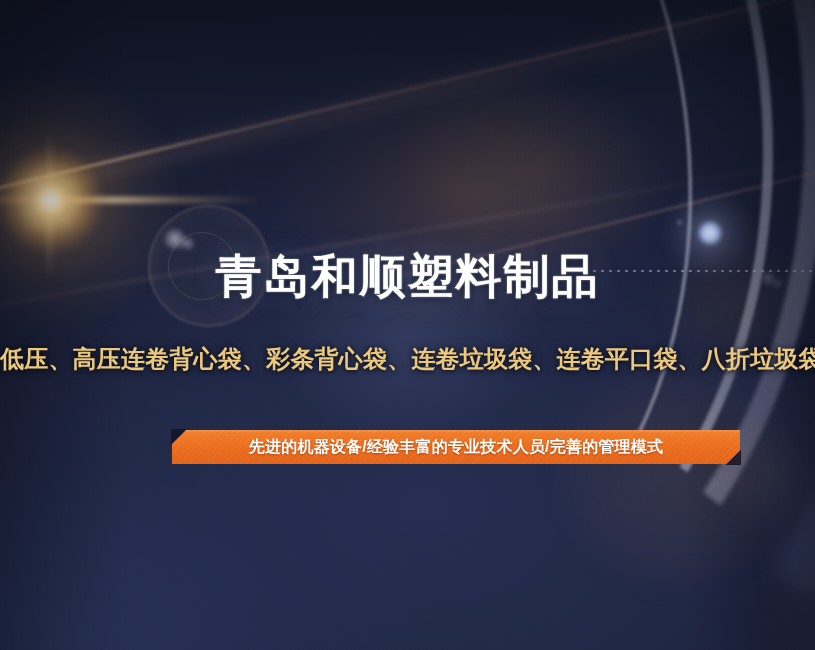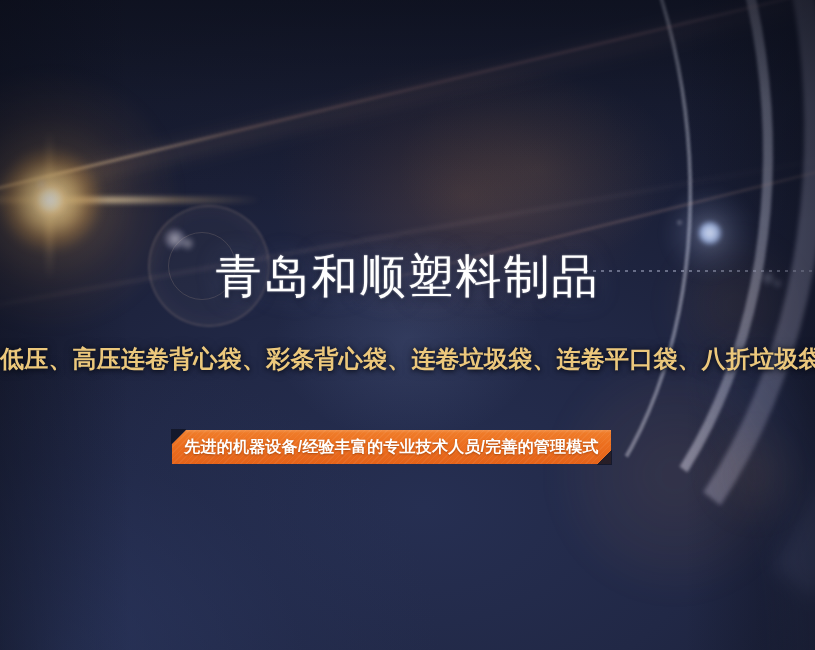--- a/index.html
+++ b/index.html
@@ -383,21 +383,21 @@
   }
 
   .headline {
     position: absolute;
     top: 248px;
     left: 0;
     width: 815px;
     text-align: center;
     font-size: 46px;
     line-height: 56px;
-    font-weight: 400;
+    font-weight: 700;
     letter-spacing: 2px;
     color: #ffffff;
     text-shadow:
       0 0 2px rgba(255,255,255,0.55),
       0 2px 10px rgba(10,14,30,0.85),
       0 0 26px rgba(150,170,230,0.35);
     white-space: nowrap;
   }
 
   .subhead {
@@ -414,21 +414,21 @@
     white-space: nowrap;
   }
   .subhead.line1 { top: 340px; }
   .subhead.line2 { top: 378px; }
 
   
   .ribbon-wrap {
     position: absolute;
     left: 172px;
     top: 430px;
-    width: 439px;
+    width: 568px;
     height: 34px;
   }
   .ribbon {
     position: absolute;
     inset: 0;
     background:
       repeating-linear-gradient(135deg,
         rgba(255,255,255,0.055) 0px,
         rgba(255,255,255,0.055) 1px,
         rgba(0,0,0,0) 1px,

